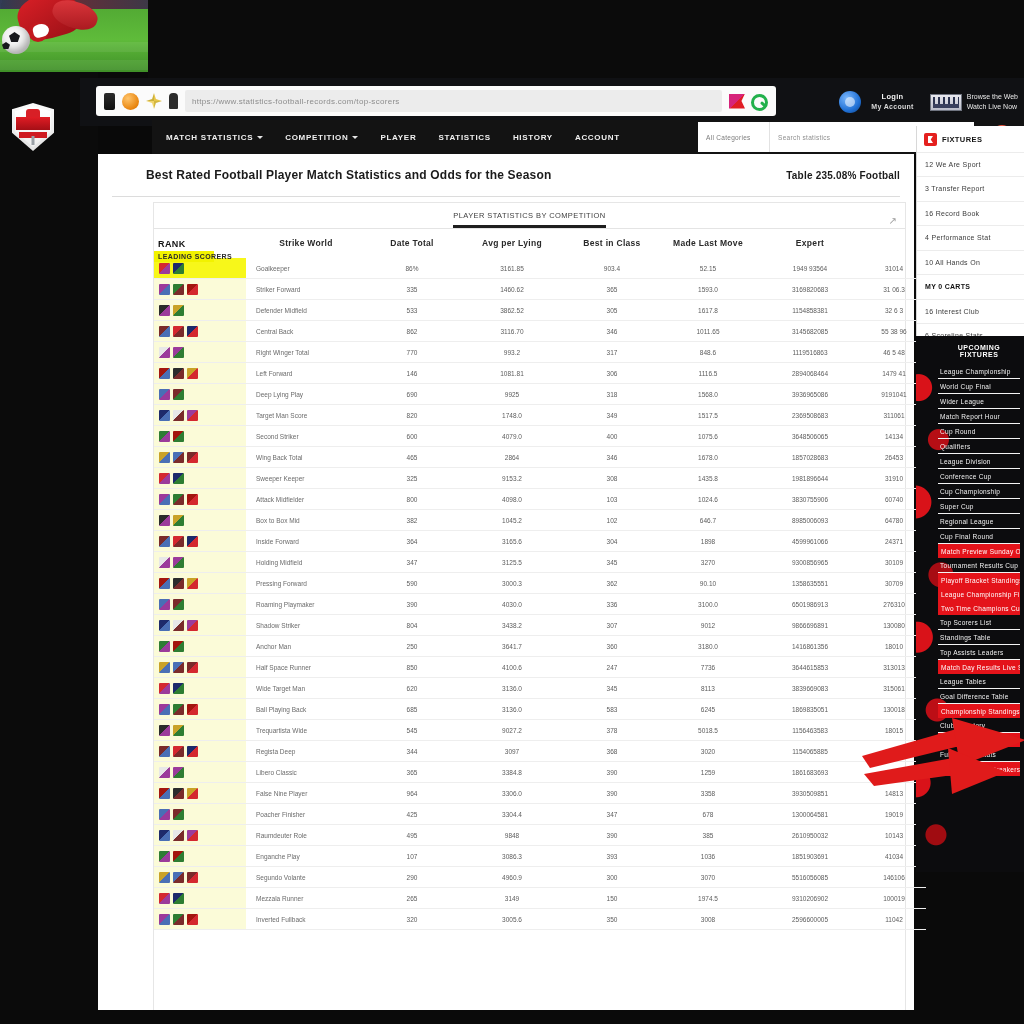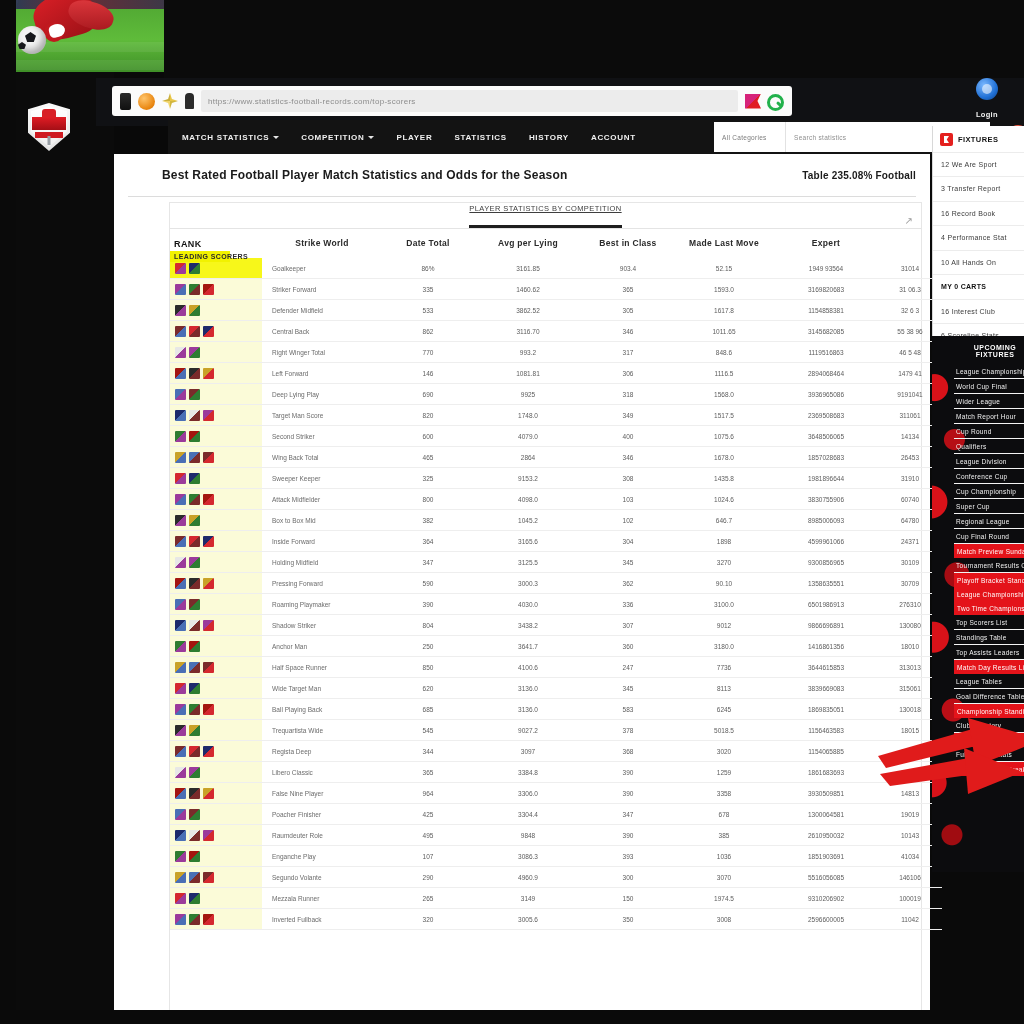--- a/index.html
+++ b/index.html
@@ -2,21 +2,21 @@
 <html><head>
 <meta charset="utf-8">
 <style>
   * { box-sizing: border-box; margin: 0; padding: 0; }
   html, body {
     width: 1024px; height: 1024px;
     background: #0a0a0a;
     font-family: "Liberation Sans", sans-serif;
     overflow: hidden;
   }
-  .screen { position: relative; width: 872px; height: 1024px; background: #090909; margin-left: 16px; }
+  .screen { position: relative; width: 872px; height: 1024px; background: #090909; }
 
   
   .video-thumb {
     position: absolute; left: 0; top: 0; width: 148px; height: 72px;
     overflow: hidden; background: #3e8f2a;
   }
   .vt-pitch {
     position:absolute; inset:0;
     background:
       linear-gradient(100deg, rgba(255,255,255,.22) 0 2px, transparent 2px 100%) no-repeat 58% 0/100% 100%,
@@ -98,21 +98,21 @@
     width:15px; height:15px; position:relative;
   }
   .ico-search-g::before{
     content:""; position:absolute; left:0; top:0; width:11px; height:11px;
     border:3px solid #22b14c; border-radius:50%;
   }
   .ico-search-g::after{
     content:""; position:absolute; left:9px; top:9px; width:7px; height:3px; background:#22b14c;
     transform:rotate(42deg); border-radius:2px;
   }
-  .chrome-right { position:absolute; right:0; top:0; height:48px; display:flex; align-items:center; gap:10px; padding-right:6px;flex-direction:column; }
+  .chrome-right { position:absolute; right:0; top:0; height:48px; display:flex; align-items:center; gap:10px; padding-right:6px; }
   .blue-badge {
     width:22px; height:22px; border-radius:50%;
     background: radial-gradient(circle at 36% 32%, #7ab8ff, #1f6fd4 62%, #12407f);
     position:relative; flex:none;
   }
   .blue-badge::after{ content:""; position:absolute; left:6px; top:6px; width:10px; height:10px; border-radius:50%; background:rgba(255,255,255,.55); }
   .chrome-acct { text-align:center; line-height:1.35; }
   .chrome-acct div { font-size:7.5px; color:#f2f2f2; font-weight:bold; letter-spacing:.3px; filter: blur(.5px); }
   .chrome-acct .l2 { font-size:7px; color:#d8d8d8; }
   .partner-box { display:flex; align-items:center; gap:5px; padding-left:6px; }
@@ -173,22 +173,22 @@
   .page-title { font-size:12px; color:#1b1b1b; font-weight:bold; letter-spacing:.2px; filter: blur(.5px); padding-left: 34px; }
   .page-meta { font-size:10px; color:#1b1b1b; font-weight:bold; letter-spacing:.2px; filter: blur(.5px); }
   .head-rule { height:1px; background:#dcdcdc; margin:0 14px; }
 
   .card {
     position:absolute; left:55px; top:48px; right:8px; bottom:0;
     background:#fff; border:1px solid #e6e6e6; border-bottom:none;
   }
   .tabs-row { height:26px; display:flex; align-items:flex-end; justify-content:center; border-bottom:1px solid #e4e4e4; position:relative; }
   .tab-active {
-    font-size:7.5px; color:#3e3e3e; letter-spacing:.4px; padding-bottom:12px;
-    border-bottom:3px solid #1e1e1e; filter: blur(.5px); white-space:nowrap;text-decoration:underline;
+    font-size:7.5px; color:#3e3e3e; letter-spacing:.4px; padding-bottom:5px;
+    border-bottom:3px solid #1e1e1e; filter: blur(.5px); white-space:nowrap;
   }
   .tab-arrow { position:absolute; right:8px; bottom:2px; font-size:10px; color:#9a9a9a; }
 
   table.stats { width:100%; border-collapse:collapse; table-layout:fixed; }
   table.stats th {
     font-size:8.5px; color:#2a2a2a; font-weight:bold; text-align:center;
     padding:9px 2px 10px; letter-spacing:.3px; filter: blur(.5px); white-space:nowrap;
   }
   table.stats td {
     font-size:6.5px; color:#5c5c5c; text-align:center; padding:4.5px 2px;

